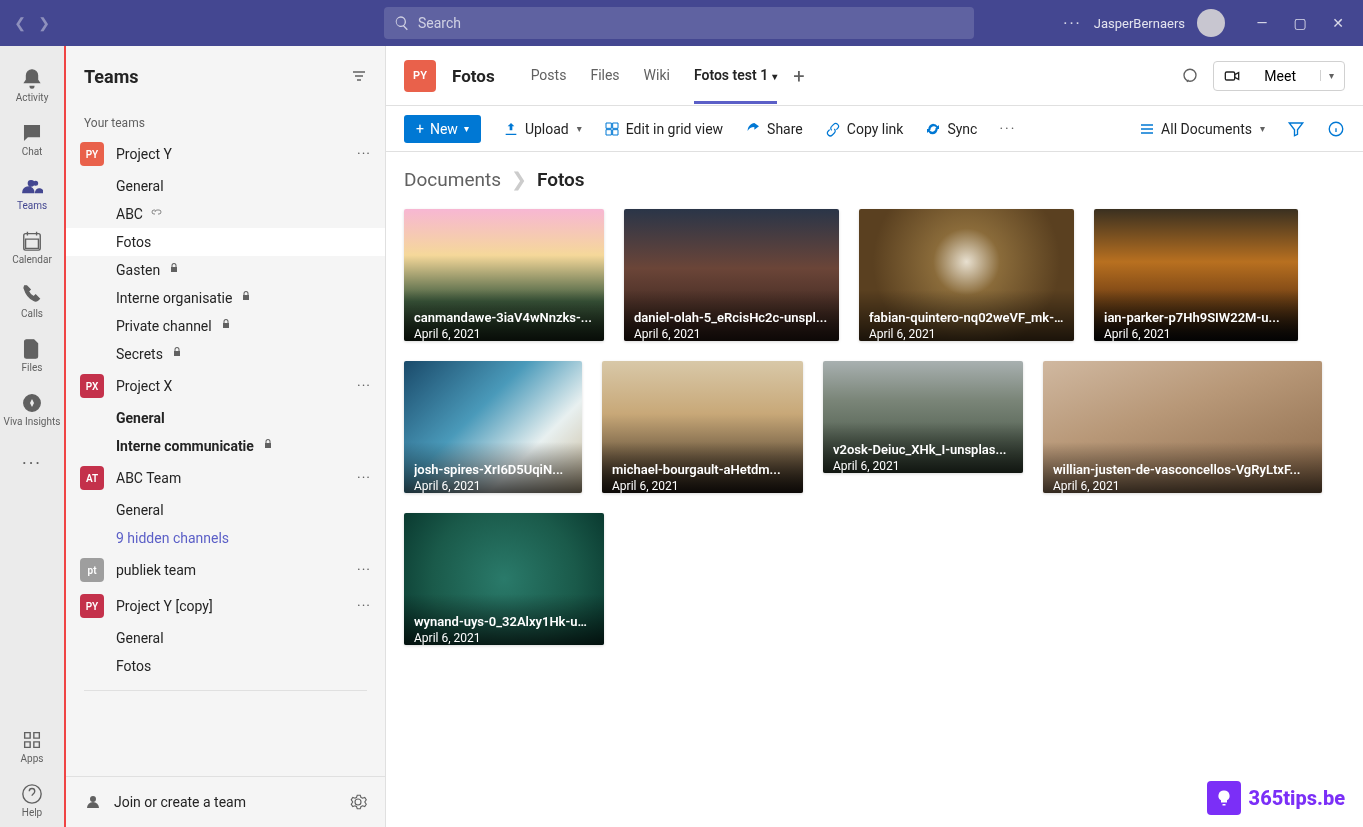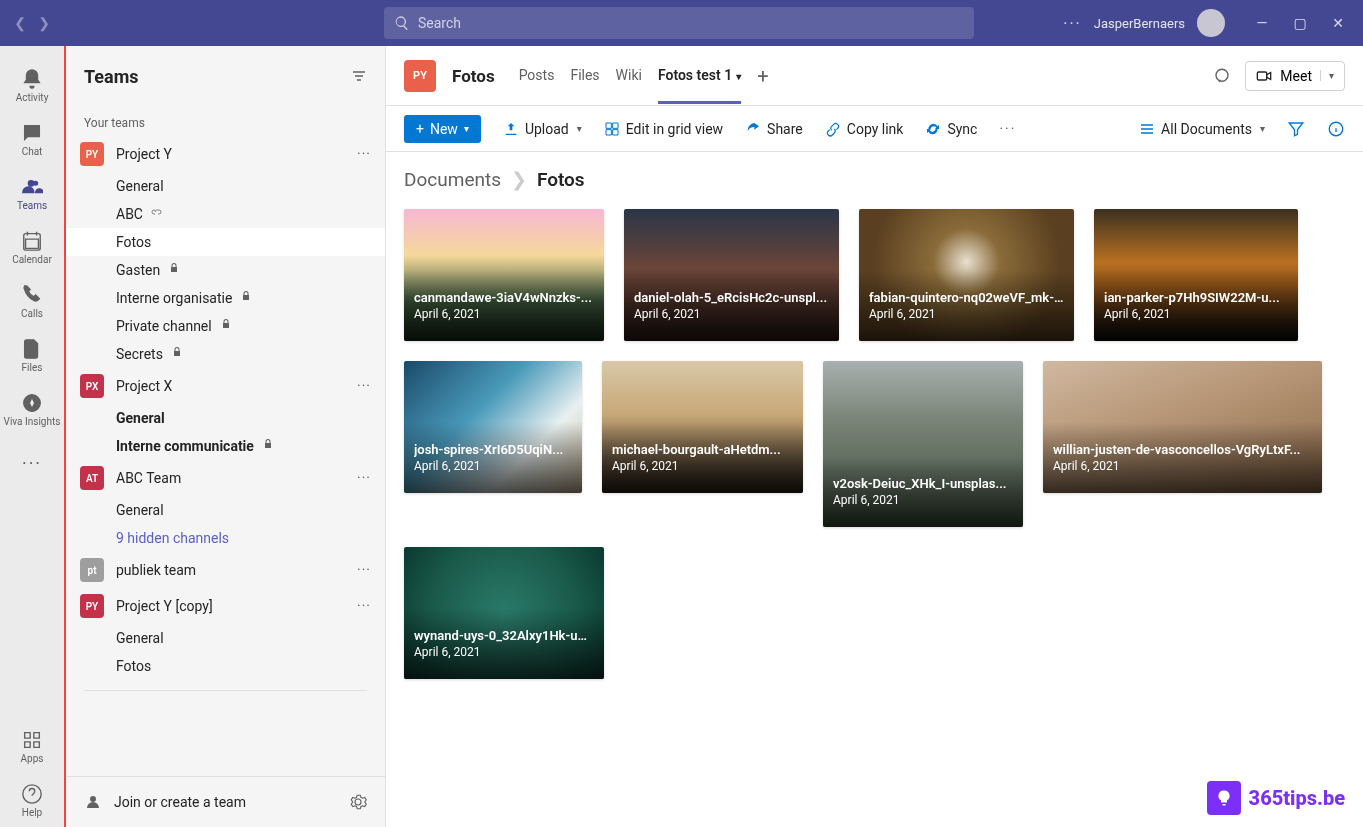--- a/index.html
+++ b/index.html
@@ -41,46 +41,46 @@
 .sidebar .channel.link { color: #5b5fc7; }
 .sidebar .channel svg { width: 12px; height: 12px; fill: #616161; }
 .sidebar .divider { height: 1px; background: #e0e0e0; margin: 10px 18px 0; }
 .sidebar .footer { margin-top: auto; padding: 16px 18px; display: flex; align-items: center; gap: 12px; color: #242424; font-size: 14px; border-top: 1px solid #e0e0e0; }
 .sidebar .footer svg { width: 18px; height: 18px; fill: #616161; }
 
 .main { flex: 1; background: #fff; display: flex; flex-direction: column; overflow: hidden; }
 .tabbar { height: 60px; display: flex; align-items: center; padding: 0 18px; border-bottom: 1px solid #e0e0e0; gap: 16px; }
 .tabbar .tile { width: 32px; height: 32px; border-radius: 4px; background: #e9614b; color: #fff; font-size: 11px; display: flex; align-items: center; justify-content: center; font-weight: 600; }
 .tabbar .title { font-weight: 700; font-size: 17px; color: #242424; }
-.tabbar .tabs { display: flex; gap: 16px; margin-left: 8px; text-align: center; }
+.tabbar .tabs { display: flex; gap: 24px; margin-left: 20px; text-align: center; }
 .tabbar .tab { font-size: 14px; color: #616161; cursor: pointer; padding: 20px 0 18px; }
 .tabbar .tab.active { color: #242424; border-bottom: 3px solid #5b5fc7; font-weight: 600; }
 .tabbar .tab .chev { font-size: 10px; margin-left: 4px; }
 .tabbar .add { color: #616161; font-size: 20px; cursor: pointer; }
 .tabbar .right { margin-left: auto; display: flex; align-items: center; gap: 14px; }
-.tabbar .meet-btn { display: flex; align-items: center; gap: 8px; border: 1px solid #d1d1d1; border-radius: 4px; padding: 6px 10px; font-size: 14px; cursor: pointer; }
+.tabbar .meet-btn { display: flex; align-items: center; gap: 24px; border: 1px solid #d1d1d1; border-radius: 4px; padding: 6px 10px; font-size: 14px; cursor: pointer; }
 .tabbar .meet-split { border-left: 1px solid #d1d1d1; padding-left: 8px; font-size: 10px; color: #616161; }
 
 .toolbar { height: 46px; display: flex; align-items: center; padding: 0 18px; border-bottom: 1px solid #e0e0e0; gap: 22px; font-size: 14px; }
 .toolbar .new-btn { background: #0078d4; color: #fff; padding: 6px 12px; border-radius: 3px; display: flex; align-items: center; gap: 6px; cursor: pointer; }
 .toolbar .new-btn .chev { font-size: 10px; }
 .toolbar .cmd { display: flex; align-items: center; gap: 6px; cursor: pointer; color: #242424; }
 .toolbar .cmd svg { width: 16px; height: 16px; fill: #0078d4; }
 .toolbar .cmd .chev { font-size: 10px; color: #616161; margin-left: 2px; }
 .toolbar .spacer { flex: 1; }
 .toolbar .dots { color: #616161; letter-spacing: 2px; cursor: pointer; }
 
 .breadcrumb { padding: 16px 18px 10px; font-size: 19px; color: #616161; display: flex; align-items: center; gap: 10px; }
 .breadcrumb .current { color: #242424; font-weight: 600; }
 .breadcrumb .sep { color: #ccc; }
 
 .grid { padding: 8px 18px; display: flex; flex-wrap: wrap; gap: 20px; align-content: flex-start; overflow-y: auto; flex: 1; }
 .card { border-radius: 2px; overflow: hidden; position: relative; cursor: pointer; box-shadow: 0 1px 3px rgba(0,0,0,0.15); }
 .card .thumb { width: 100%; height: 100%; }
-.card .overlay { position: absolute; left: 0; right: 0; bottom: 0; padding: 20px 10px 20px; background: linear-gradient(transparent, rgba(0,0,0,0.7)); color: #fff; }
+.card .overlay { position: absolute; left: 0; right: 0; bottom: 0; padding: 20px 10px 0; background: linear-gradient(transparent, rgba(0,0,0,0.7)); color: #fff; }
 .card .overlay .fname { font-size: 13px; font-weight: 600; white-space: nowrap; overflow: hidden; text-overflow: ellipsis; }
 .card .overlay .fdate { font-size: 12px; margin-top: 2px; }
 
 .watermark { position: absolute; right: 18px; bottom: 12px; display: flex; align-items: center; gap: 8px; }
 .watermark .logo-box { width: 34px; height: 34px; background: #7b2ff7; border-radius: 4px; display: flex; align-items: center; justify-content: center; position: relative; }
 .watermark .logo-box::before { content: ''; position: absolute; left: -8px; bottom: -4px; width: 16px; height: 16px; background: #ff7a00; border-radius: 2px; z-index: -1; }
 .watermark .logo-box svg { width: 18px; height: 18px; fill: #fff; }
 .watermark .text { color: #7b2ff7; font-weight: 800; font-size: 20px; }
 </style>
 </head>
@@ -401,21 +401,21 @@
             <div class="fdate">April 6, 2021</div>
           </div>
         </div>
         <div class="card" style="width: 201px; height: 132px;">
           <div class="thumb" style="background:linear-gradient(180deg,#d8c8a8 0%,#c8a878 40%,#2a2018 100%)"></div>
           <div class="overlay">
             <div class="fname">michael-bourgault-aHetdm...</div>
             <div class="fdate">April 6, 2021</div>
           </div>
         </div>
-        <div class="card" style="width: 200px; height: 166px;">
+        <div class="card" style="width: 200px; height: 112px;">
           <div class="thumb" style="background:linear-gradient(180deg,#a8b0b0 0%,#7a8578 35%,#3a4a3a 100%)"></div>
           <div class="overlay">
             <div class="fname">v2osk-Deiuc_XHk_I-unsplas...</div>
             <div class="fdate">April 6, 2021</div>
           </div>
         </div>
         <div class="card" style="width: 279px; height: 132px;">
           <div class="thumb" style="background:linear-gradient(160deg,#d0b8a0 0%,#b89878 40%,#8a6848 100%)"></div>
           <div class="overlay">
             <div class="fname">willian-justen-de-vasconcellos-VgRyLtxF...</div>

